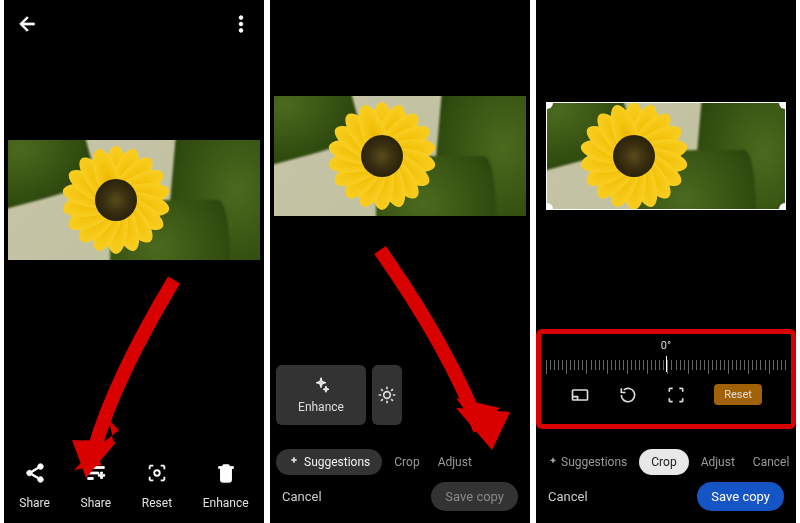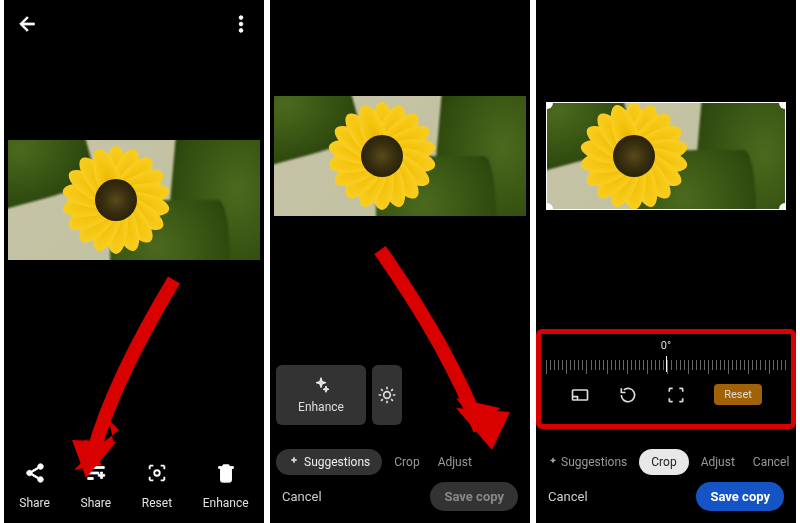--- a/index.html
+++ b/index.html
@@ -161,21 +161,20 @@
     display: flex;
     justify-content: space-between;
     align-items: center;
     font-size: 13px;
   }
   .save-btn {
     background: #333;
     color: #888;
     padding: 7px 14px;
     border-radius: 18px;
-    font-weight: bold;
   }
   .save-btn.active { background: #1554c4; color: #fff; }
   
   .crop-frame {
     position: absolute;
     border: 1px solid #fff;
   }
   .crop-handle {
     position: absolute;
     width: 12px; height: 12px;

